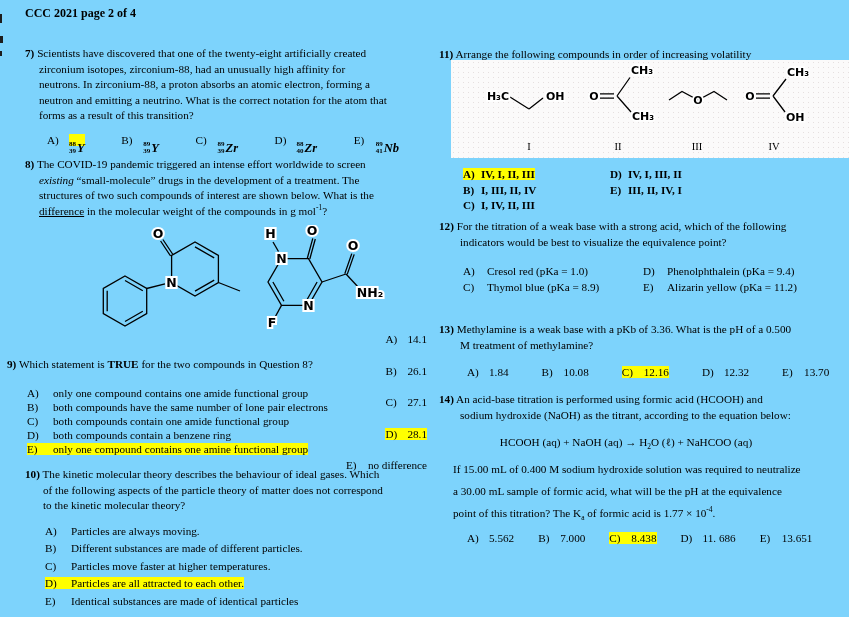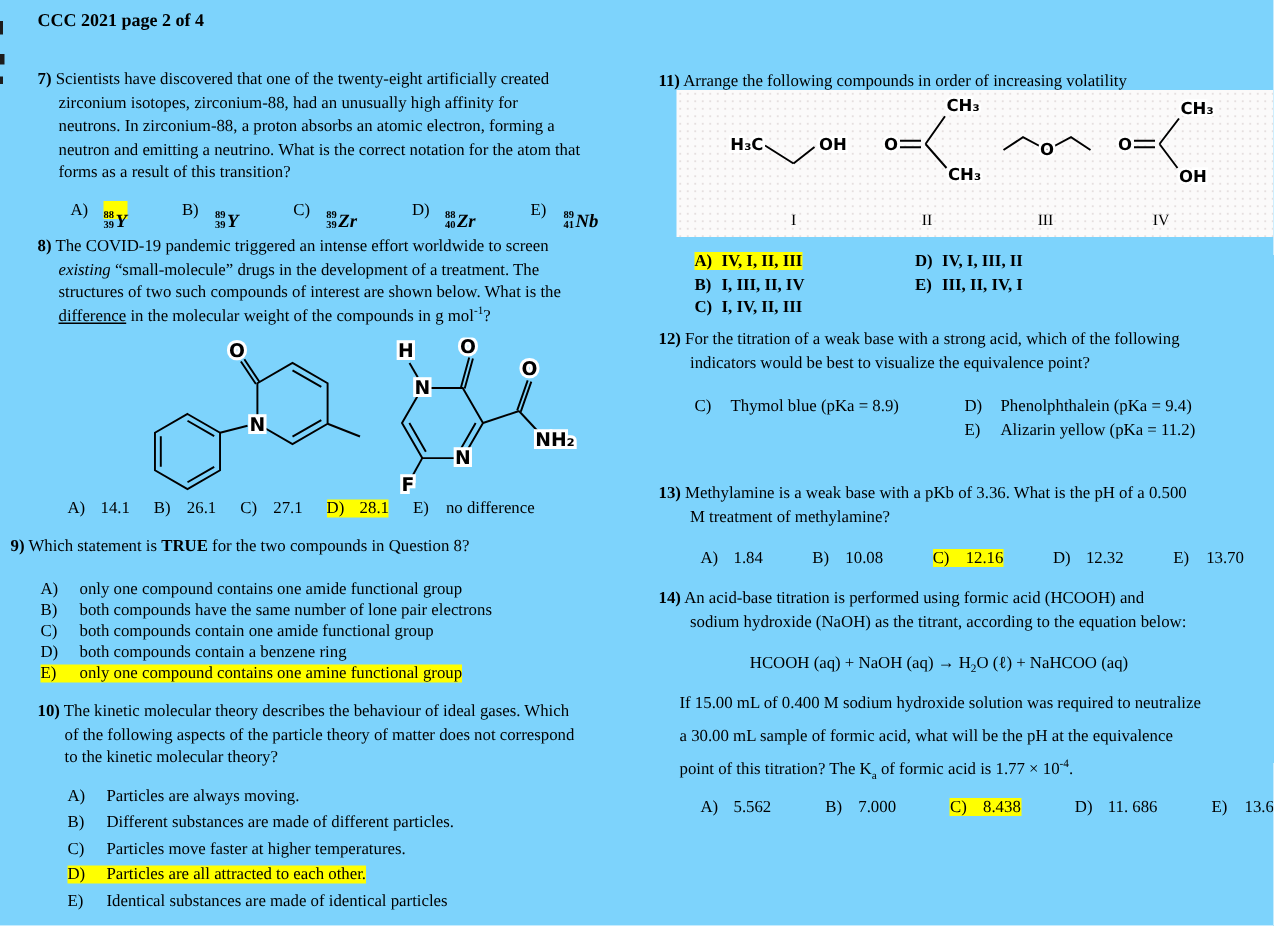--- a/index.html
+++ b/index.html
@@ -21,21 +21,21 @@
   
   .iso{display:inline-flex;align-items:center;vertical-align:-2px;}
   .iso .nums{display:inline-flex;flex-direction:column;align-items:flex-end;
              font-size:7px;line-height:7px;font-weight:bold;margin-right:1px;}
   .iso .el{font-size:12.5px;font-style:italic;font-weight:bold;line-height:12px;}
   sup,sub{font-size:7.5px;line-height:0;}
   
   .q7row{margin-top:9px;padding-left:22px;width:352px;justify-content:space-between;}
   
   .structs8{position:relative;height:108px;margin-top:4px;}
-  .q8row{margin-top:1px;padding-left:20px;gap:16px;}
+  .q8row{margin-top:1px;padding-left:20px;gap:16px;flex-direction:column;}
   
   .q9opts{margin-top:13px;padding-left:20px;}
   .q9opts .opt{line-height:14px;}
   .q9opts .lbl{min-width:26px;}
   
   .q10opts{margin-top:9px;padding-left:20px;}
   .q10opts .opt{line-height:17.5px;}
   .q10opts .lbl{min-width:26px;}
   
   .structs11{position:absolute;left:12px;top:13px;width:398px;height:98px;
@@ -44,21 +44,21 @@
              background-size:5px 5px;}
   .q11col{position:absolute;line-height:15.5px;font-weight:bold;}
   .q11col .lbl{min-width:18px;}
   
   .q12col{position:absolute;line-height:16px;}
   .q12col .lbl{min-width:24px;}
   
   .q13row{margin-top:12px;padding-left:28px;gap:33px;}
   .q14eq{margin-top:12px;text-align:center;padding-right:30px;}
   .q14para{margin-top:7px;padding-left:14px;line-height:22px;}
-  .q14row{margin-top:7px;padding-left:28px;gap:36px;}
+  .q14row{margin-top:7px;padding-left:28px;gap:24px;}
   
   .atm{font-family:"DejaVu Sans","Liberation Sans",sans-serif;font-size:12.5px;font-weight:bold;fill:#000;
        paint-order:stroke;stroke:#ffffff;stroke-width:4px;text-anchor:middle;}
   .atm2{font-family:"DejaVu Sans","Liberation Sans",sans-serif;font-size:11px;font-weight:bold;fill:#000;
         paint-order:stroke;stroke:#ffffff;stroke-width:3.5px;}
   .rom{font-family:"Liberation Serif","DejaVu Serif",serif;font-size:10.5px;fill:#000;text-anchor:middle;}
   svg{display:block;}
 </style>
 </head>
 <body>
@@ -257,20 +257,21 @@
     </div>
   </div>
 
   <div class="block" style="left:439px;top:219px;width:404px;height:100px;">
     <div class="stem w3">
       <span class="qnum">12)</span>
       <span>For the titration of a weak base with a strong acid, which of the following</span><br>
       <span>indicators would be best to visualize the equivalence point?</span>
     </div>
     <div class="optlist q12col" style="left:24px;top:44px;">
+      <span class="opt"><span class="lbl">A)</span><span>Cresol red (pKa = 1.0)</span></span>
       <span class="opt"><span class="lbl">C)</span><span>Thymol blue (pKa = 8.9)</span></span>
     </div>
     <div class="optlist q12col" style="left:204px;top:44px;">
       <span class="opt"><span class="lbl">D)</span><span>Phenolphthalein (pKa = 9.4)</span></span>
       <span class="opt"><span class="lbl">E)</span><span>Alizarin yellow (pKa = 11.2)</span></span>
     </div>
   </div>
 
   <div class="block" style="left:439px;top:322px;width:404px;">
     <div class="stem w3">

